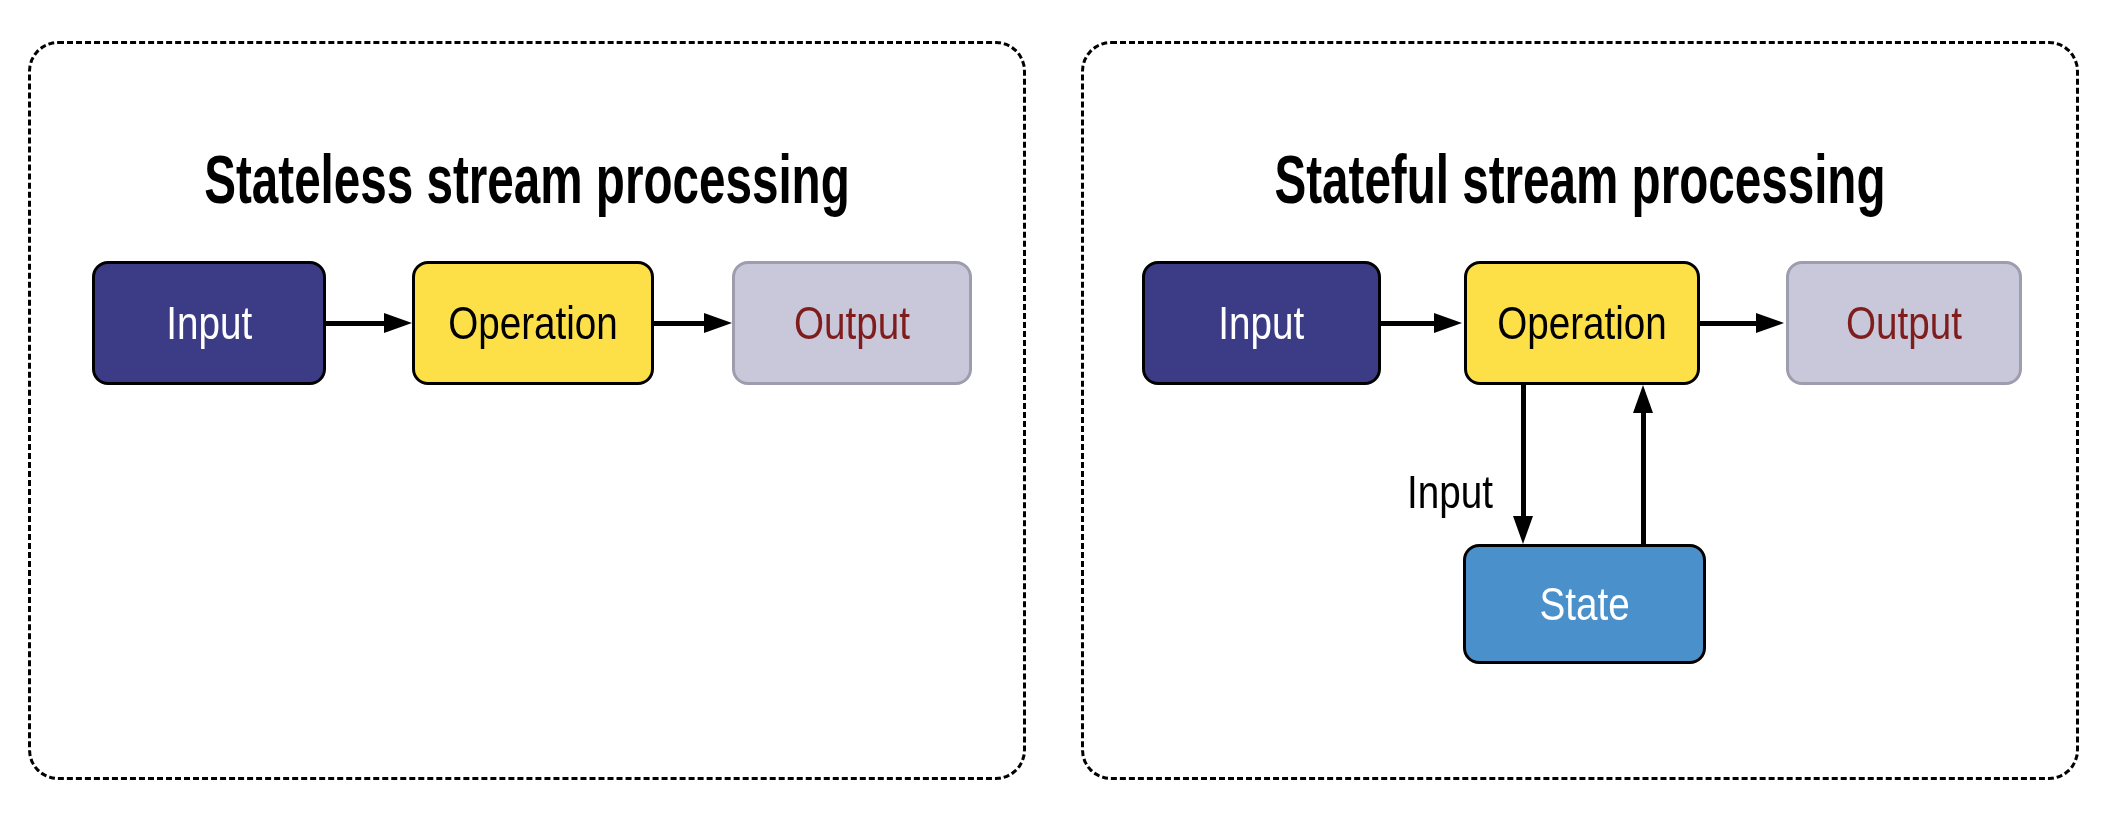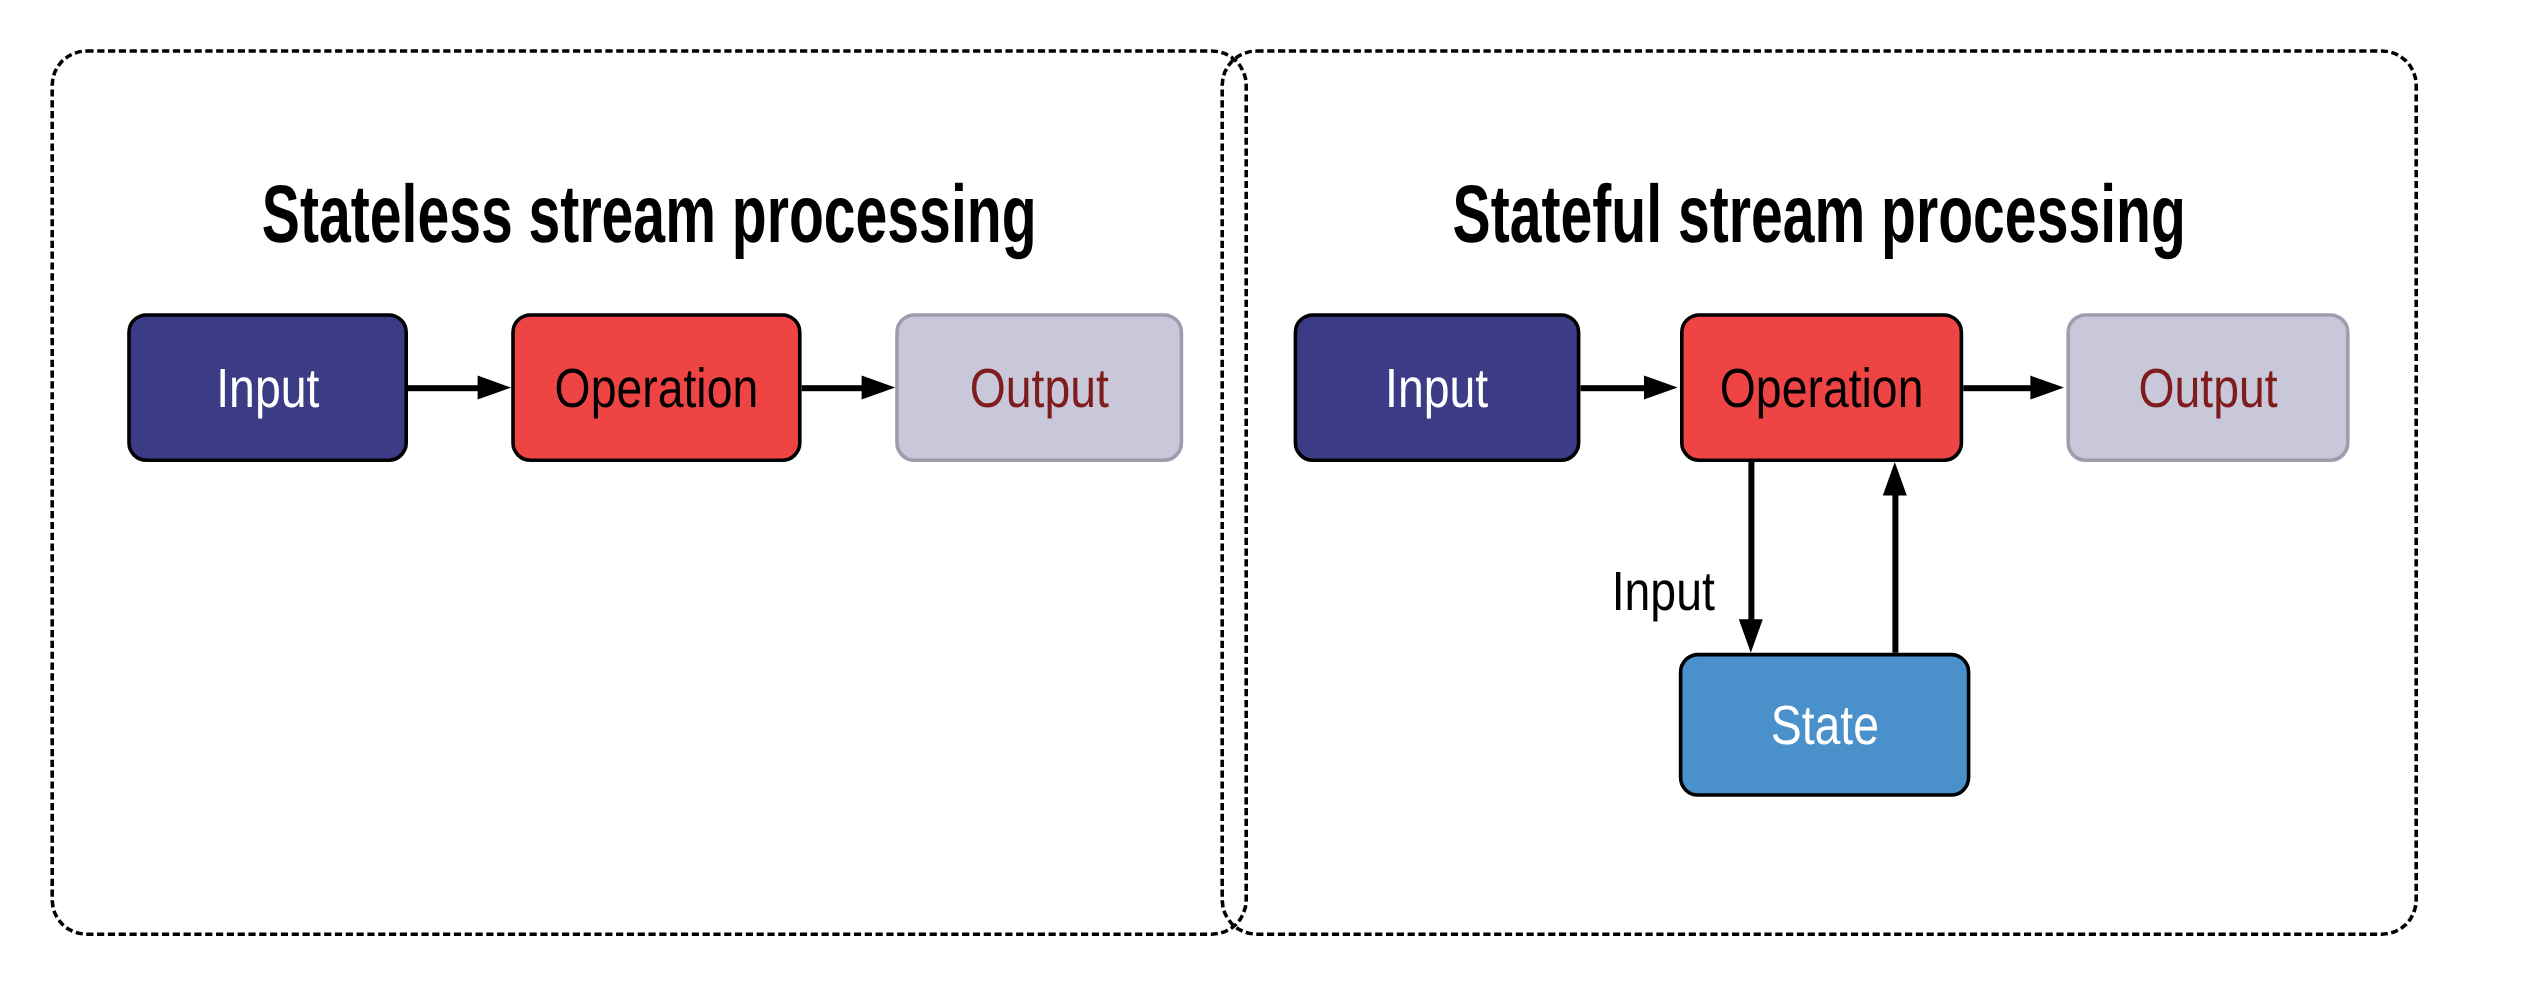--- a/index.html
+++ b/index.html
@@ -39,21 +39,21 @@
     display: flex;
     align-items: center;
     justify-content: center;
   }
   .node .lbl {
     font-size: 46px;
     transform: scaleX(0.84);
     white-space: nowrap;
   }
   .node-input     { background: #3C3C86; border: 3px solid #000000; color: #ffffff; }
-  .node-operation { background: #ef4444; border: 3px solid #000000; color: #000000; }
+  .node-operation { background: #fde047; border: 3px solid #000000; color: #000000; }
   .node-output    { background: #C9C8DA; border: 3px solid #9D9DAE; color: #7f1d1d; }
   .node-state     { background: #4A90CB; border: 3px solid #000000; color: #ffffff; text-align: center; }
 
   .h-line { position: absolute; height: 5px; background: #000000; }
   .v-line { position: absolute; width: 5px;  background: #000000; }
   .head-right {
     position: absolute; width: 0; height: 0;
     border-top: 10px solid transparent;
     border-bottom: 10px solid transparent;
     border-left: 28px solid #000000;
@@ -78,21 +78,21 @@
     transform: scaleX(0.84);
     transform-origin: right center;
     white-space: nowrap;
   }
 </style>
 </head>
 <body>
 
 <div class="canvas">
 
-  <section class="panel" style="left:42px;">
+  <section class="panel" style="left:28px;">
 
     <h2 class="panel-title">Stateless stream processing</h2>
 
     <div class="node node-input" style="left:61px; top:217px; width:234px; height:124px;">
       <span class="lbl">Input</span>
     </div>
 
     <div class="node node-operation" style="left:381px; top:217px; width:242px; height:124px;">
       <span class="lbl">Operation</span>
     </div>
@@ -101,21 +101,21 @@
       <span class="lbl">Output</span>
     </div>
 
     <div class="h-line" style="left:295px; top:277px; width:62px;"></div>
     <div class="head-right" style="left:353px; top:269px;"></div>
 
     <div class="h-line" style="left:623px; top:277px; width:54px;"></div>
     <div class="head-right" style="left:673px; top:269px;"></div>
   </section>
 
-  <section class="panel" style="left:1017px;">
+  <section class="panel" style="left:1081px;">
 
     <h2 class="panel-title">Stateful stream processing</h2>
 
     <div class="node node-input" style="left:58px; top:217px; width:239px; height:124px;">
       <span class="lbl">Input</span>
     </div>
 
     <div class="node node-operation" style="left:380px; top:217px; width:236px; height:124px;">
       <span class="lbl">Operation</span>
     </div>

